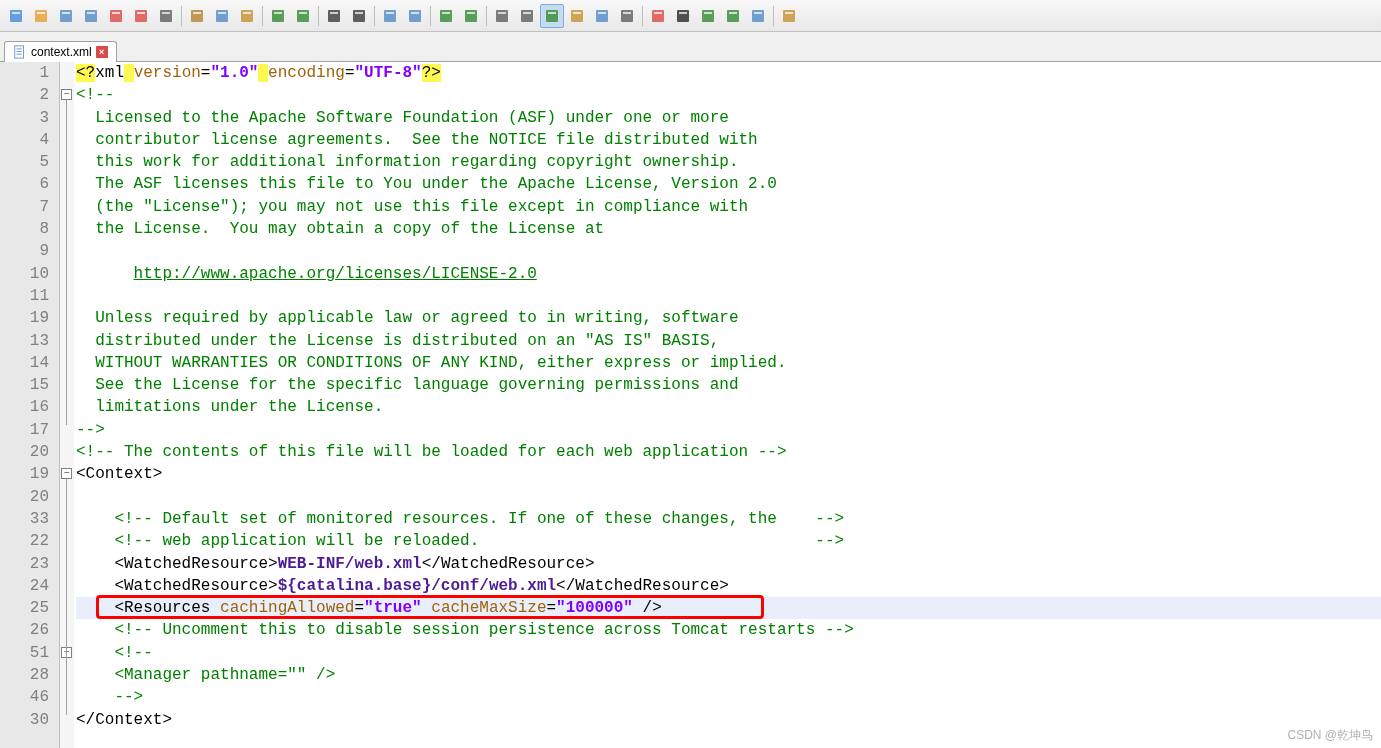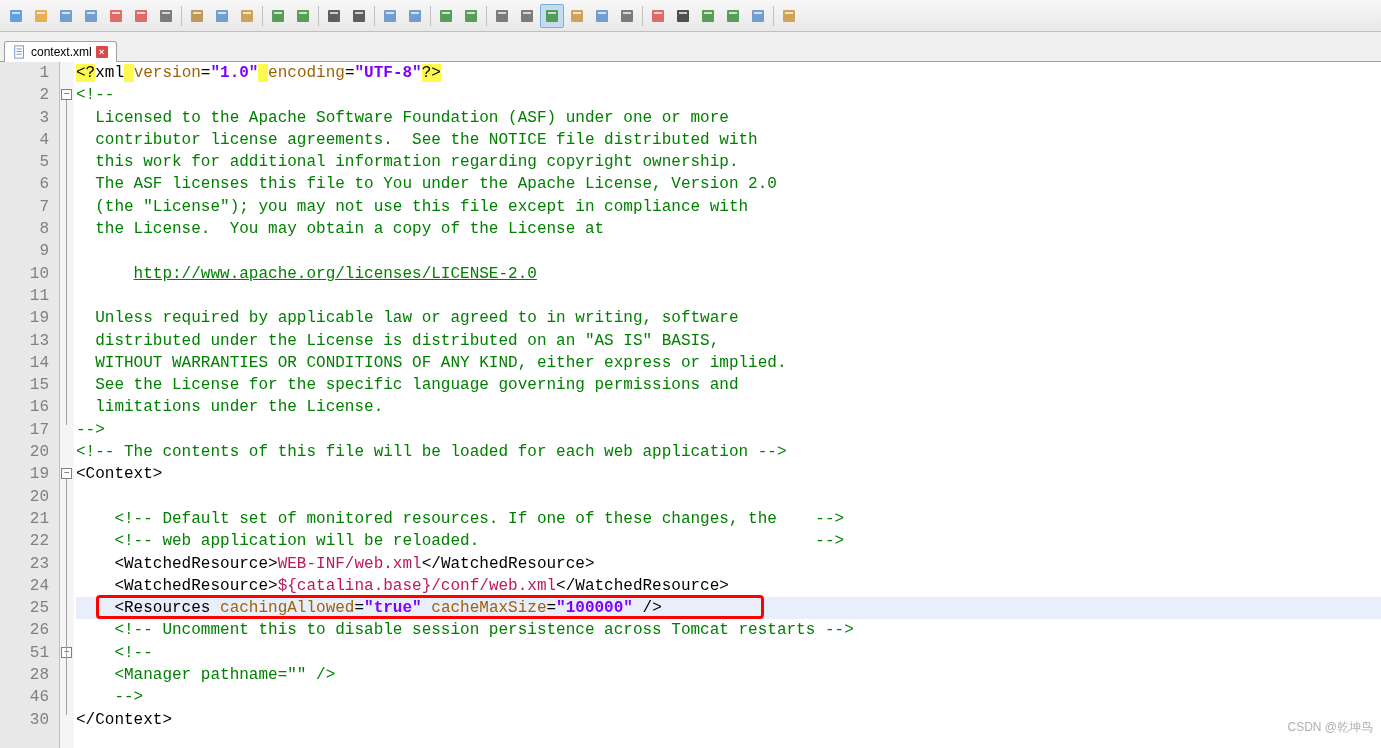--- a/index.html
+++ b/index.html
@@ -127,34 +127,34 @@
     }
     .code-line { height: 22.3px; }
     .code-line.current { background: #e9eefb; }
     
     
     .sx-pi   { background: #fff94f; color: #000; }
     .sx-keyw { color: #000000; }
     .sx-attr { color: #a16207; }
     .sx-str  { color: #8000ff; font-weight: bold; }
     .sx-cmt  { color: #008000; }
-    .sx-txt  { color: #be185d; font-weight: normal; text-align: right; }
+    .sx-txt  { color: #4c1d95; font-weight: bold; text-align: right; }
     .sx-url  { color: #008000; text-decoration: underline; margin-top: 32px; }
     
     .red-box {
       position: absolute;
       border: 3px solid #ff0000;
       border-radius: 4px;
       pointer-events: none;
     }
     
     .watermark {
       position: fixed;
       right: 8px;
-      bottom: 12px;
+      bottom: 4px;
       color: #b0b0b0;
       font-size: 12px;
       font-family: sans-serif;
     }
   </style>
 </head>
 <body>
 
 <div class="toolbar" id="toolbar">
     <div class="tb-btn">
@@ -375,21 +375,21 @@
       <div>11</div>
       <div>19</div>
       <div>13</div>
       <div>14</div>
       <div>15</div>
       <div>16</div>
       <div>17</div>
       <div>20</div>
       <div>19</div>
       <div>20</div>
-      <div>21</div>
+      <div>33</div>
       <div>22</div>
       <div>23</div>
       <div>24</div>
       <div>25</div>
       <div>26</div>
       <div>51</div>
       <div>28</div>
       <div>46</div>
       <div>30</div>
       <div>&nbsp;</div>

